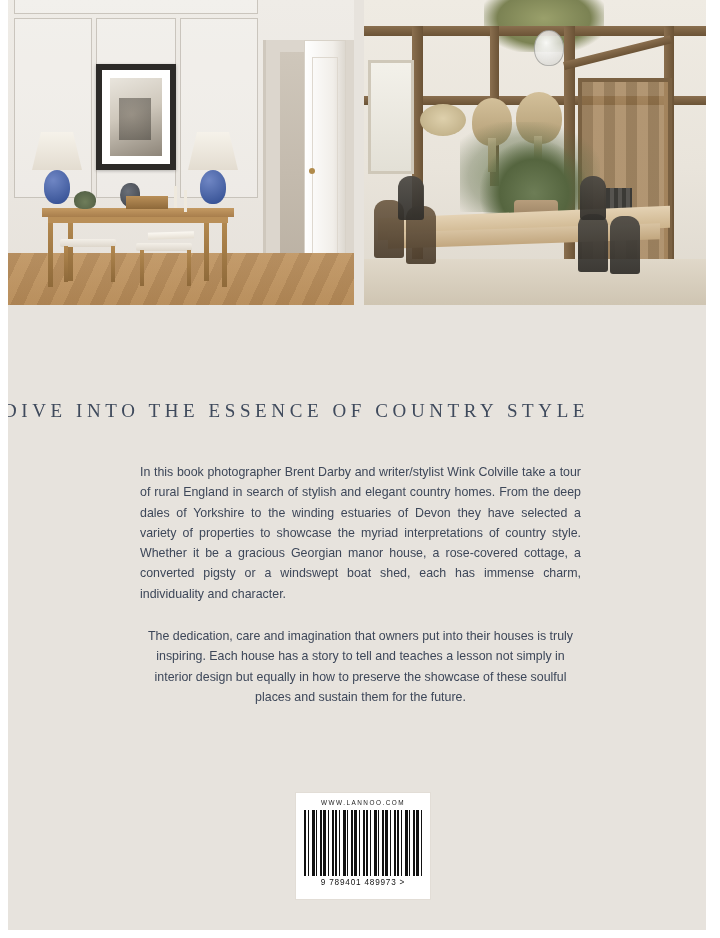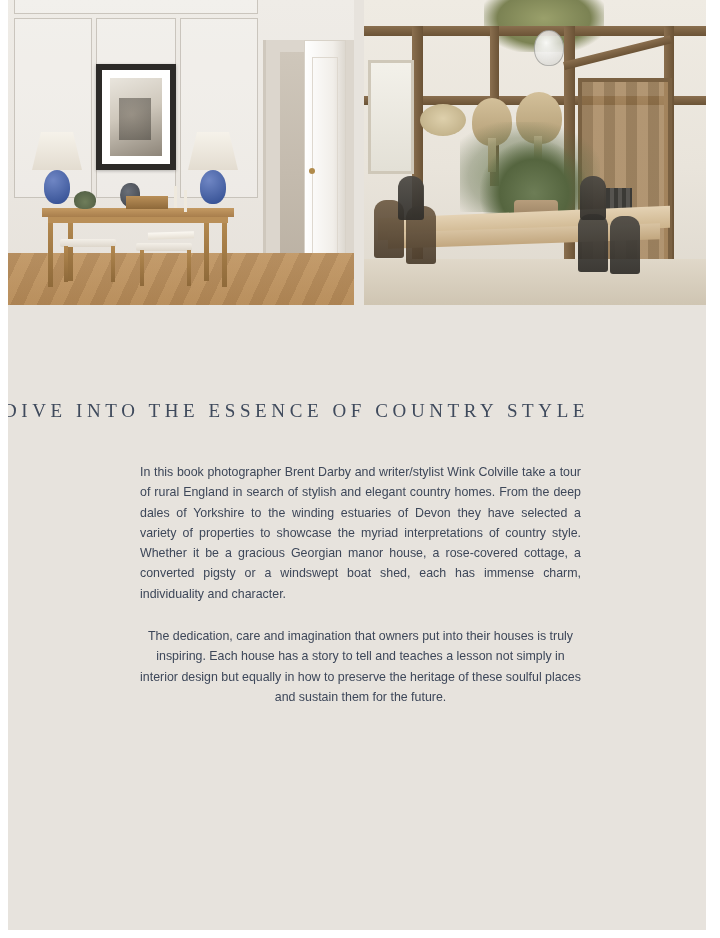--- a/index.html
+++ b/index.html
@@ -415,21 +415,26 @@
         <div class="pr-chair" style="left:246px; top:216px;"></div>
         <div class="pr-chair" style="left:34px;  top:176px; width:26px; height:44px;"></div>
         <div class="pr-chair" style="left:216px; top:176px; width:26px; height:44px;"></div>
       </div>
     </div>
 
     <div class="headline">DIVE INTO THE ESSENCE OF COUNTRY STYLE</div>
 
     <div class="body-wrap">
       <p class="para para-1">In this book photographer Brent Darby and writer/stylist Wink Colville take a tour of rural England in search of stylish and elegant country homes. From the deep dales of Yorkshire to the winding estuaries of Devon they have selected a variety of properties to showcase the myriad interpretations of country style. Whether it be a gracious Georgian manor house, a rose-covered cottage, a converted pigsty or a windswept boat shed, each has immense charm, individuality and character.</p>
-      <p class="para para-2">The dedication, care and imagination that owners put into their houses is truly inspiring. Each house has a story to tell and teaches a lesson not simply in interior design but equally in how to preserve the heritage of these soulful places and sustain them for the future.</p>
+      <p class="para para-2">The dedication, care and imagination that owners put into their houses is truly inspiring. Each house has a story to tell and teaches a lesson not simply in interior design but equally in how to preserve the showcase of these soulful places and sustain them for the future.</p>
     </div>
 
+    <div class="barcode-box">
+      <div class="barcode-url">WWW.LANNOO.COM</div>
+      <div class="barcode-bars"></div>
+      <div class="barcode-num">9 789401 489973 &gt;</div>
+    </div>
 
     <div class="white-left"></div>
     <div class="white-right"></div>
     <div class="white-bottom"></div>
   </div>
 </div>
 
 </body></html>

